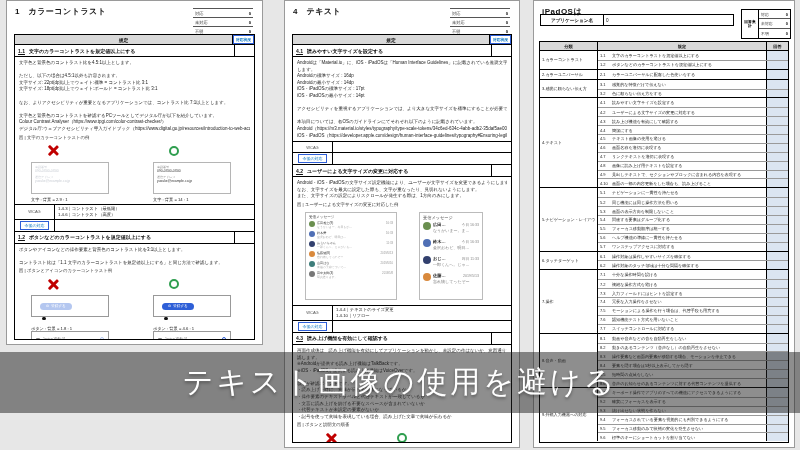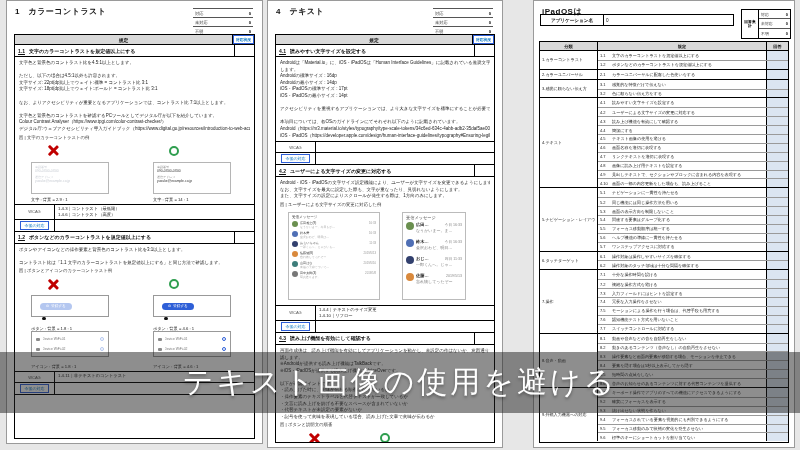--- a/index.html
+++ b/index.html
@@ -1,20 +1,20 @@
 <!DOCTYPE html>
 <html><head>
 <meta charset="utf-8">
 <style>
   *{margin:0;padding:0;box-sizing:border-box}
   html,body{width:800px;height:450px;overflow:hidden}
   body{position:relative;background:#e7e7e7;font-family:"Liberation Sans","DejaVu Sans",sans-serif;color:#111}
   .page{position:absolute;top:0;background:#fff;border:1px solid #9a9a9a;overflow:hidden}
-  #page1{left:6px;width:257px;height:444px}
-  #page2{left:267px;width:236px;height:448px}
+  #page1{left:6px;width:257px;height:345px}
+  #page2{left:284px;width:236px;height:448px}
   #page3{left:533px;width:262px;height:448px}
   .page-title{position:absolute;top:5px;left:8px;font-size:8px;font-weight:bold;letter-spacing:.5px;white-space:nowrap}
   
   .mini{position:absolute;top:7px;right:9px;width:60px;border-top:1px solid #555}
   .m-row{display:flex;justify-content:space-between;align-items:center;height:9px;border-bottom:1px solid #555;padding:0 2px;font-size:4.2px;color:#333}
   .m-v{font-weight:bold;color:#000}
   
   .rule-table{position:absolute;left:7px;right:7px;top:33px;bottom:4px;border:1.6px solid #000;background:#fff;overflow:hidden}
   .thead{display:flex;height:10px;border-bottom:1.2px solid #000}
   .th-rule{flex:1;background:#d9d9d9;font-size:4.8px;font-weight:bold;display:flex;align-items:center;justify-content:center}

